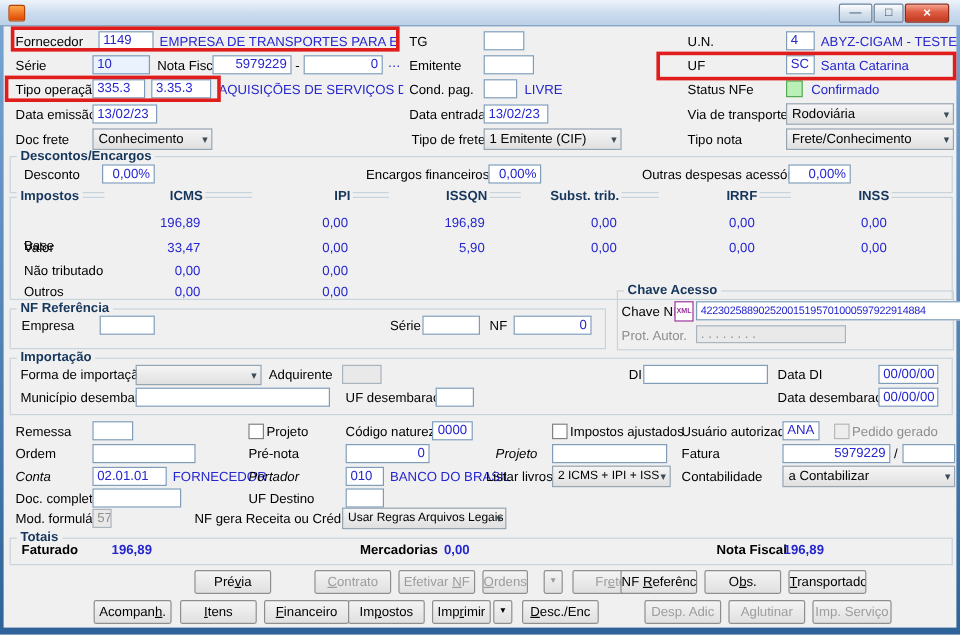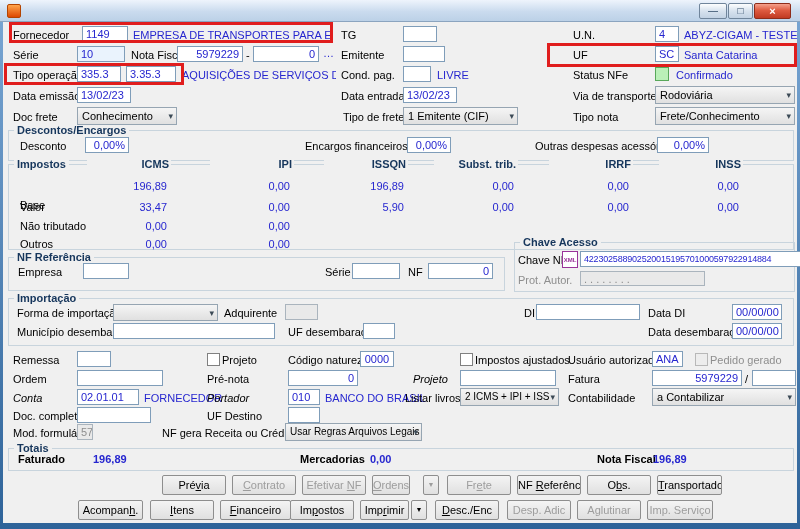--- a/index.html
+++ b/index.html
@@ -30,21 +30,21 @@
        height:18px;padding:2px 14px 1px 4px;box-sizing:border-box;white-space:nowrap;overflow:hidden;}
   .combo .chev{position:absolute;right:3px;top:3px;font-size:9px;color:#3c4a56;}
   .combo.dis{color:#9a9a9a;}
   .grp{position:absolute;border:1px solid #c8d4dd;box-sizing:border-box;}
   .grp-title{position:absolute;font-weight:bold;color:#16365c;background:#f0f0f0;padding:0 3px;white-space:nowrap;}
   .imp-h{position:absolute;font-weight:bold;color:#16365c;background:#f0f0f0;padding:0 2px;text-align:right;white-space:nowrap;}
   .cb{position:absolute;width:11px;height:11px;background:#fff;border:1px solid #808080;box-sizing:content-box;}
   .cb.dis{background:#ededed;border-color:#b8b8b8;}
   .btn{position:absolute;height:20px;background:linear-gradient(#f4f4f4,#e0e0e0);border:1px solid #8e8e8e;
        border-radius:2px;color:#000;text-align:center;line-height:18px;box-sizing:border-box;overflow:hidden;white-space:nowrap;}
-  .btn.dis{color:#9d9d9d;}
+  .btn.dis{color:#9d9d9d;margin-left:30px;}
   .xmlicon{position:absolute;width:16px;height:17px;background:#fff;border:1px solid #993399;color:#993399;
        font-size:6px;font-weight:bold;display:flex;align-items:center;justify-content:center;box-sizing:border-box;}
   .stat{position:absolute;width:12px;height:12px;background:#baf0b8;border:1px solid #58a85a;box-sizing:content-box;}
   .redbox{position:absolute;border:3px solid #e01d1d;box-sizing:border-box;pointer-events:none;z-index:60;}
 </style>
 </head>
 <body>
 
 <div class="win">
 

